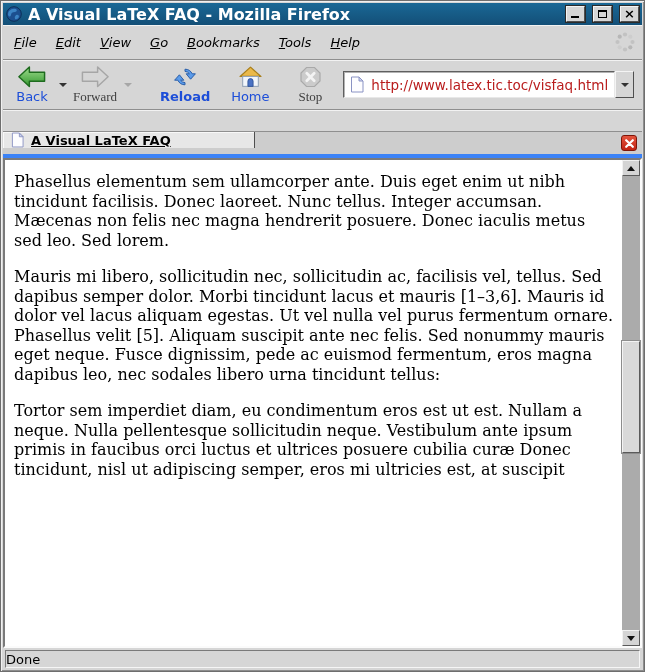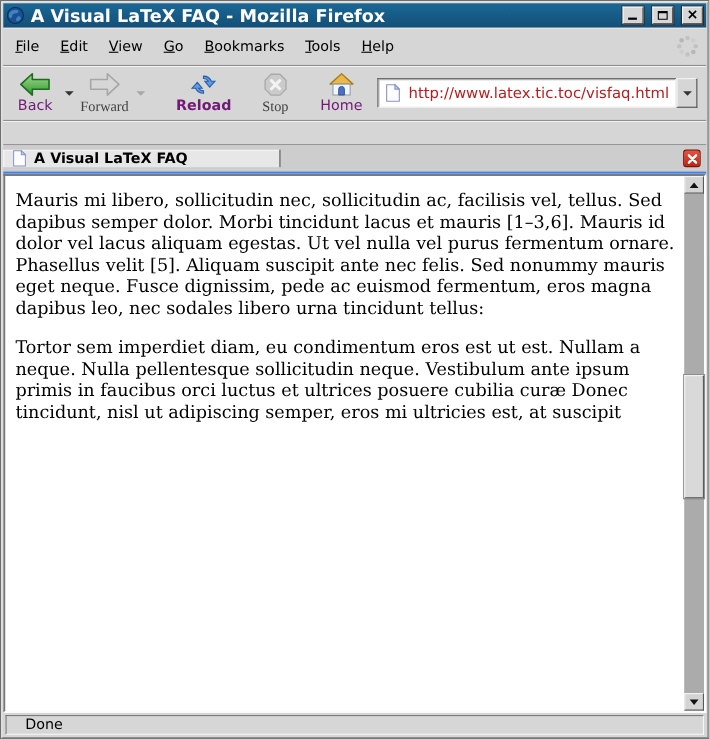--- a/index.html
+++ b/index.html
@@ -40,20 +40,21 @@
   .glyph-min { width:8px; height:2px; background:#000; position:absolute; bottom:3px; left:4px; }
   .glyph-max { width:9px; height:8px; border:1px solid #000; border-top:2px solid #000; }
   .glyph-close { font-size:13px; font-weight:bold; color:#000; line-height:1; margin-top:-1px; }
   
   .menubar {
     height:25px; flex:none;
     display:flex; align-items:center;
     padding:17px 6px;
     border-bottom:1px solid #8f8f8f;
     box-shadow: inset 0 1px 0 #f2f2f2;
+    font-style: italic;
   }
   .menu-item {
     display:inline-block;
     font-size:13px; color:#000;
     padding:2px 5px; margin-right:9px;
     cursor:default;
   }
   .menu-item::first-letter { text-decoration:underline; }
   .throbber { margin-left:auto; width:22px; height:22px; opacity:.85; }
   
@@ -61,21 +62,21 @@
     height:50px; flex:none;
     display:flex; align-items:center;
     padding:0 4px;
     border-bottom:1px solid #8f8f8f;
     box-shadow: inset 0 1px 0 #f2f2f2;
   }
   .tbtn {
     height:46px; min-width:50px;
     display:flex; flex-direction:column; align-items:center; justify-content:center;
     gap:1px; padding:2px 4px 1px;
-    font-size:13px; color:#701a75;
+    font-size:13px; color:#1d4ed8;
     border:1px solid transparent;
   }
   .tbtn.disabled { color:#404040;font-family:Liberation Serif, serif; }
   .drop {
     width:11px; height:46px; display:flex; align-items:center; justify-content:center;
   }
   .caret {
     width:0; height:0;
     border-left:4px solid transparent; border-right:4px solid transparent;
     border-top:4px solid #333;
@@ -105,22 +106,23 @@
   
   .bookmarksbar {
     height:22px; flex:none;
     border-bottom:1px solid #8f8f8f;
     box-shadow: inset 0 1px 0 #f2f2f2;
   }
   
   .tabbar {
     height:26px; flex:none;
     background:#cdcdcd;
-    display:flex; align-items:center;
-    border-bottom:2px solid #3b82f6;
+    display:flex; align-items:flex-start;
+    border-bottom:4px solid #3b82f6;
+    text-decoration:underline;
   }
   .tab {
     width:252px; flex:none;
     background:#e7e7e7;
     border-right:1px solid #4e4e4e;
     box-shadow: inset 0 1px 0 #f8f8f8, inset 1px 0 0 #f8f8f8;
     display:flex; align-items:center; gap:7px;
     padding:0 8px; font-size:13px; font-weight:bold; color:#000;
     white-space:nowrap; overflow:hidden;
   }
@@ -168,21 +170,21 @@
     background:#d9d9d9;
     border:1px solid; border-color:#f4f4f4 #5a5a5a #5a5a5a #f4f4f4;
     box-shadow:0 0 0 1px #8d8d8d;
   }
   
   .statusbar { height:21px; flex:none; padding:2px 2px 1px; }
   .status-panel {
     height:100%;
     border:1px solid; border-color:#7a7a7a #f6f6f6 #f6f6f6 #7a7a7a;
     display:flex; align-items:center;
-    font-size:13px; color:#000; padding:0 17px;
+    font-size:13px; color:#000; padding:0 0;
     background:#d6d6d6;
   }
 </style>
 </head>
 <body>
 
 <div class="window">
 
   <div class="titlebar">
     <svg class="globe" viewBox="0 0 16 16">
@@ -253,35 +255,35 @@
       </div>
 
     <div class="tbtn" style="margin-left:22px;font-weight:bold;">
       <svg width="26" height="22" viewBox="0 0 24 22">
         <path d="M12 3.2 a8 8 0 0 1 7.2 4.6 l3.2 0 -4.8 5.4 -4.4 -5.4 3.2 0 a5.4 5.4 0 0 0 -4.4 -2.4 z" fill="#5b9bea" stroke="#2a5ea8" stroke-width="1"></path>
         <path d="M12 18.8 a8 8 0 0 1 -7.2 -4.6 l-3.2 0 4.8 -5.4 4.4 5.4 -3.2 0 a5.4 5.4 0 0 0 4.4 2.4 z" fill="#5b9bea" stroke="#2a5ea8" stroke-width="1"></path>
       </svg>
       <span>Reload</span>
     </div>
 
-    <div class="tbtn disabled" style="margin-left:10px;">
-      <svg width="23" height="22" viewBox="0 0 22 22">
-        <polygon points="7,1.5 15,1.5 20.5,7 20.5,15 15,20.5 7,20.5 1.5,15 1.5,7" fill="#cbcbcb" stroke="#a9a9a9" stroke-width="1.2"></polygon>
-        <path d="M7.3 7.3 L14.7 14.7 M14.7 7.3 L7.3 14.7" stroke="#f3f3f3" stroke-width="2.8" stroke-linecap="round"></path>
-      </svg>
-      <span>Stop</span>
-    </div>
-
     <div class="tbtn" style="margin-left:10px;">
       <svg width="25" height="22" viewBox="0 0 24 21">
         <polygon points="12,1 22,10 2,10" fill="#eab94a" stroke="#a87f1d" stroke-width="1.2" stroke-linejoin="round"></polygon>
         <rect x="4.5" y="10" width="15" height="9.5" fill="#f2f6fb" stroke="#93a3b6" stroke-width="1"></rect>
         <path d="M9.5 19.5 v-5 a2.5 2.5 0 0 1 5 0 v5 z" fill="#4a72c4" stroke="#2c4f94" stroke-width="0.8"></path>
       </svg>
       <span>Home</span>
+    </div>
+
+    <div class="tbtn disabled" style="margin-left:10px;">
+      <svg width="23" height="22" viewBox="0 0 22 22">
+        <polygon points="7,1.5 15,1.5 20.5,7 20.5,15 15,20.5 7,20.5 1.5,15 1.5,7" fill="#cbcbcb" stroke="#a9a9a9" stroke-width="1.2"></polygon>
+        <path d="M7.3 7.3 L14.7 14.7 M14.7 7.3 L7.3 14.7" stroke="#f3f3f3" stroke-width="2.8" stroke-linecap="round"></path>
+      </svg>
+      <span>Stop</span>
     </div>
 
     <div class="urlwrap">
       <div class="urlfield">
         <svg class="pageicon" width="14" height="17" viewBox="0 0 14 17">
           <path d="M1.5 1 h7.5 l4 4 v11 h-11.5 z" fill="#fdfdff" stroke="#8a93c4" stroke-width="1"></path>
           <path d="M9 1 l4 4 h-4 z" fill="#cdd4ef" stroke="#8a93c4" stroke-width="1"></path>
         </svg>
         <input type="text" value="http://www.latex.tic.toc/visfaq.html" style="">
       </div>
@@ -304,20 +306,21 @@
     <div class="tabbar-spacer"></div>
     <div class="tab-close">
       <svg width="9" height="9" viewBox="0 0 9 9">
         <path d="M1.2 1.2 L7.8 7.8 M7.8 1.2 L1.2 7.8" stroke="#ffffff" stroke-width="2.2" stroke-linecap="round"></path>
       </svg>
     </div>
   </div>
 
   <div class="contentframe">
     <div class="page">
+      <p>Phasellus elementum sem ullamcorper ante. Duis eget enim ut nibh tincidunt facilisis. Donec laoreet. Nunc tellus. Integer accumsan. Mæcenas non felis nec magna hendrerit posuere. Donec iaculis metus sed leo. Sed lorem.</p>
       <p>Mauris mi libero, sollicitudin nec, sollicitudin ac, facilisis vel, tellus. Sed dapibus semper dolor. Morbi tincidunt lacus et mauris [1–3,6]. Mauris id dolor vel lacus aliquam egestas. Ut vel nulla vel purus fermentum ornare. Phasellus velit [5]. Aliquam suscipit ante nec felis. Sed nonummy mauris eget neque. Fusce dignissim, pede ac euismod fermentum, eros magna dapibus leo, nec sodales libero urna tincidunt tellus:</p>
       <p>Tortor sem imperdiet diam, eu condimentum eros est ut est. Nullam a neque. Nulla pellentesque sollicitudin neque. Vestibulum ante ipsum primis in faucibus orci luctus et ultrices posuere cubilia curæ Donec tincidunt, nisl ut adipiscing semper, eros mi ultricies est, at suscipit</p>
     </div>
     <div class="scrollbar">
       <div class="sb-btn">
           <div class="tri-up"></div>
         </div>
       <div class="sb-track">
         <div class="sb-thumb"></div>
       </div>

